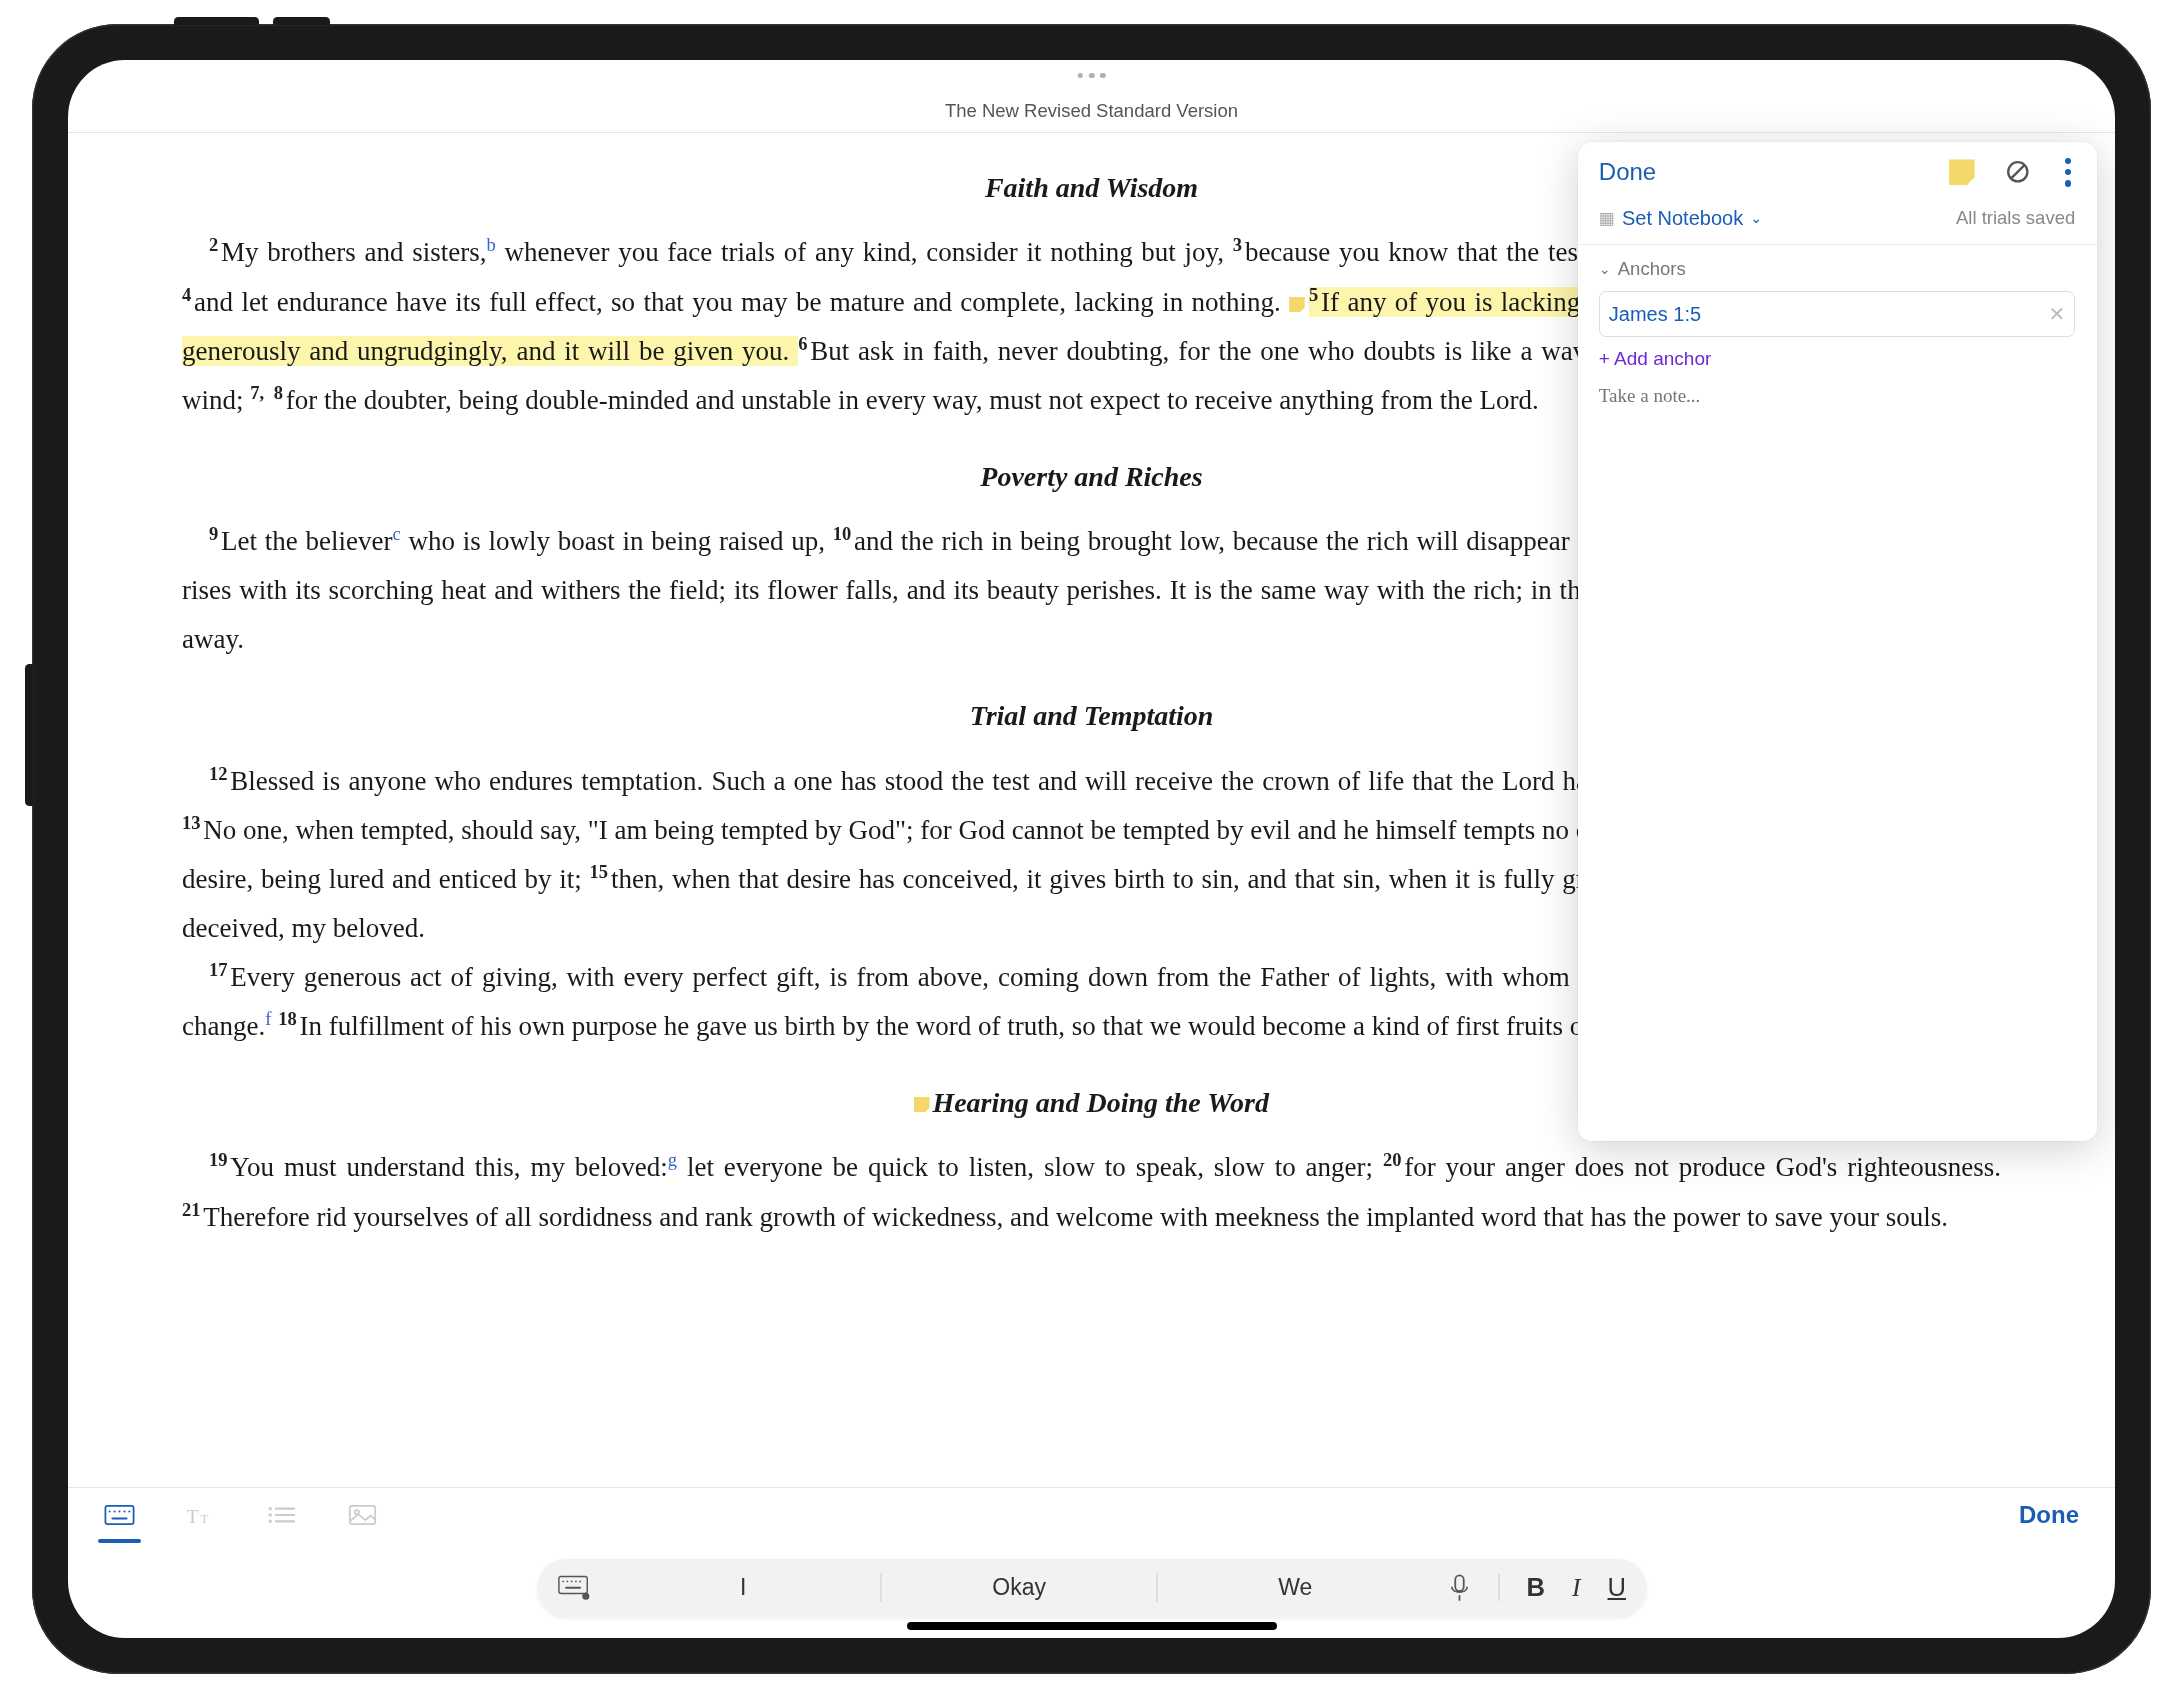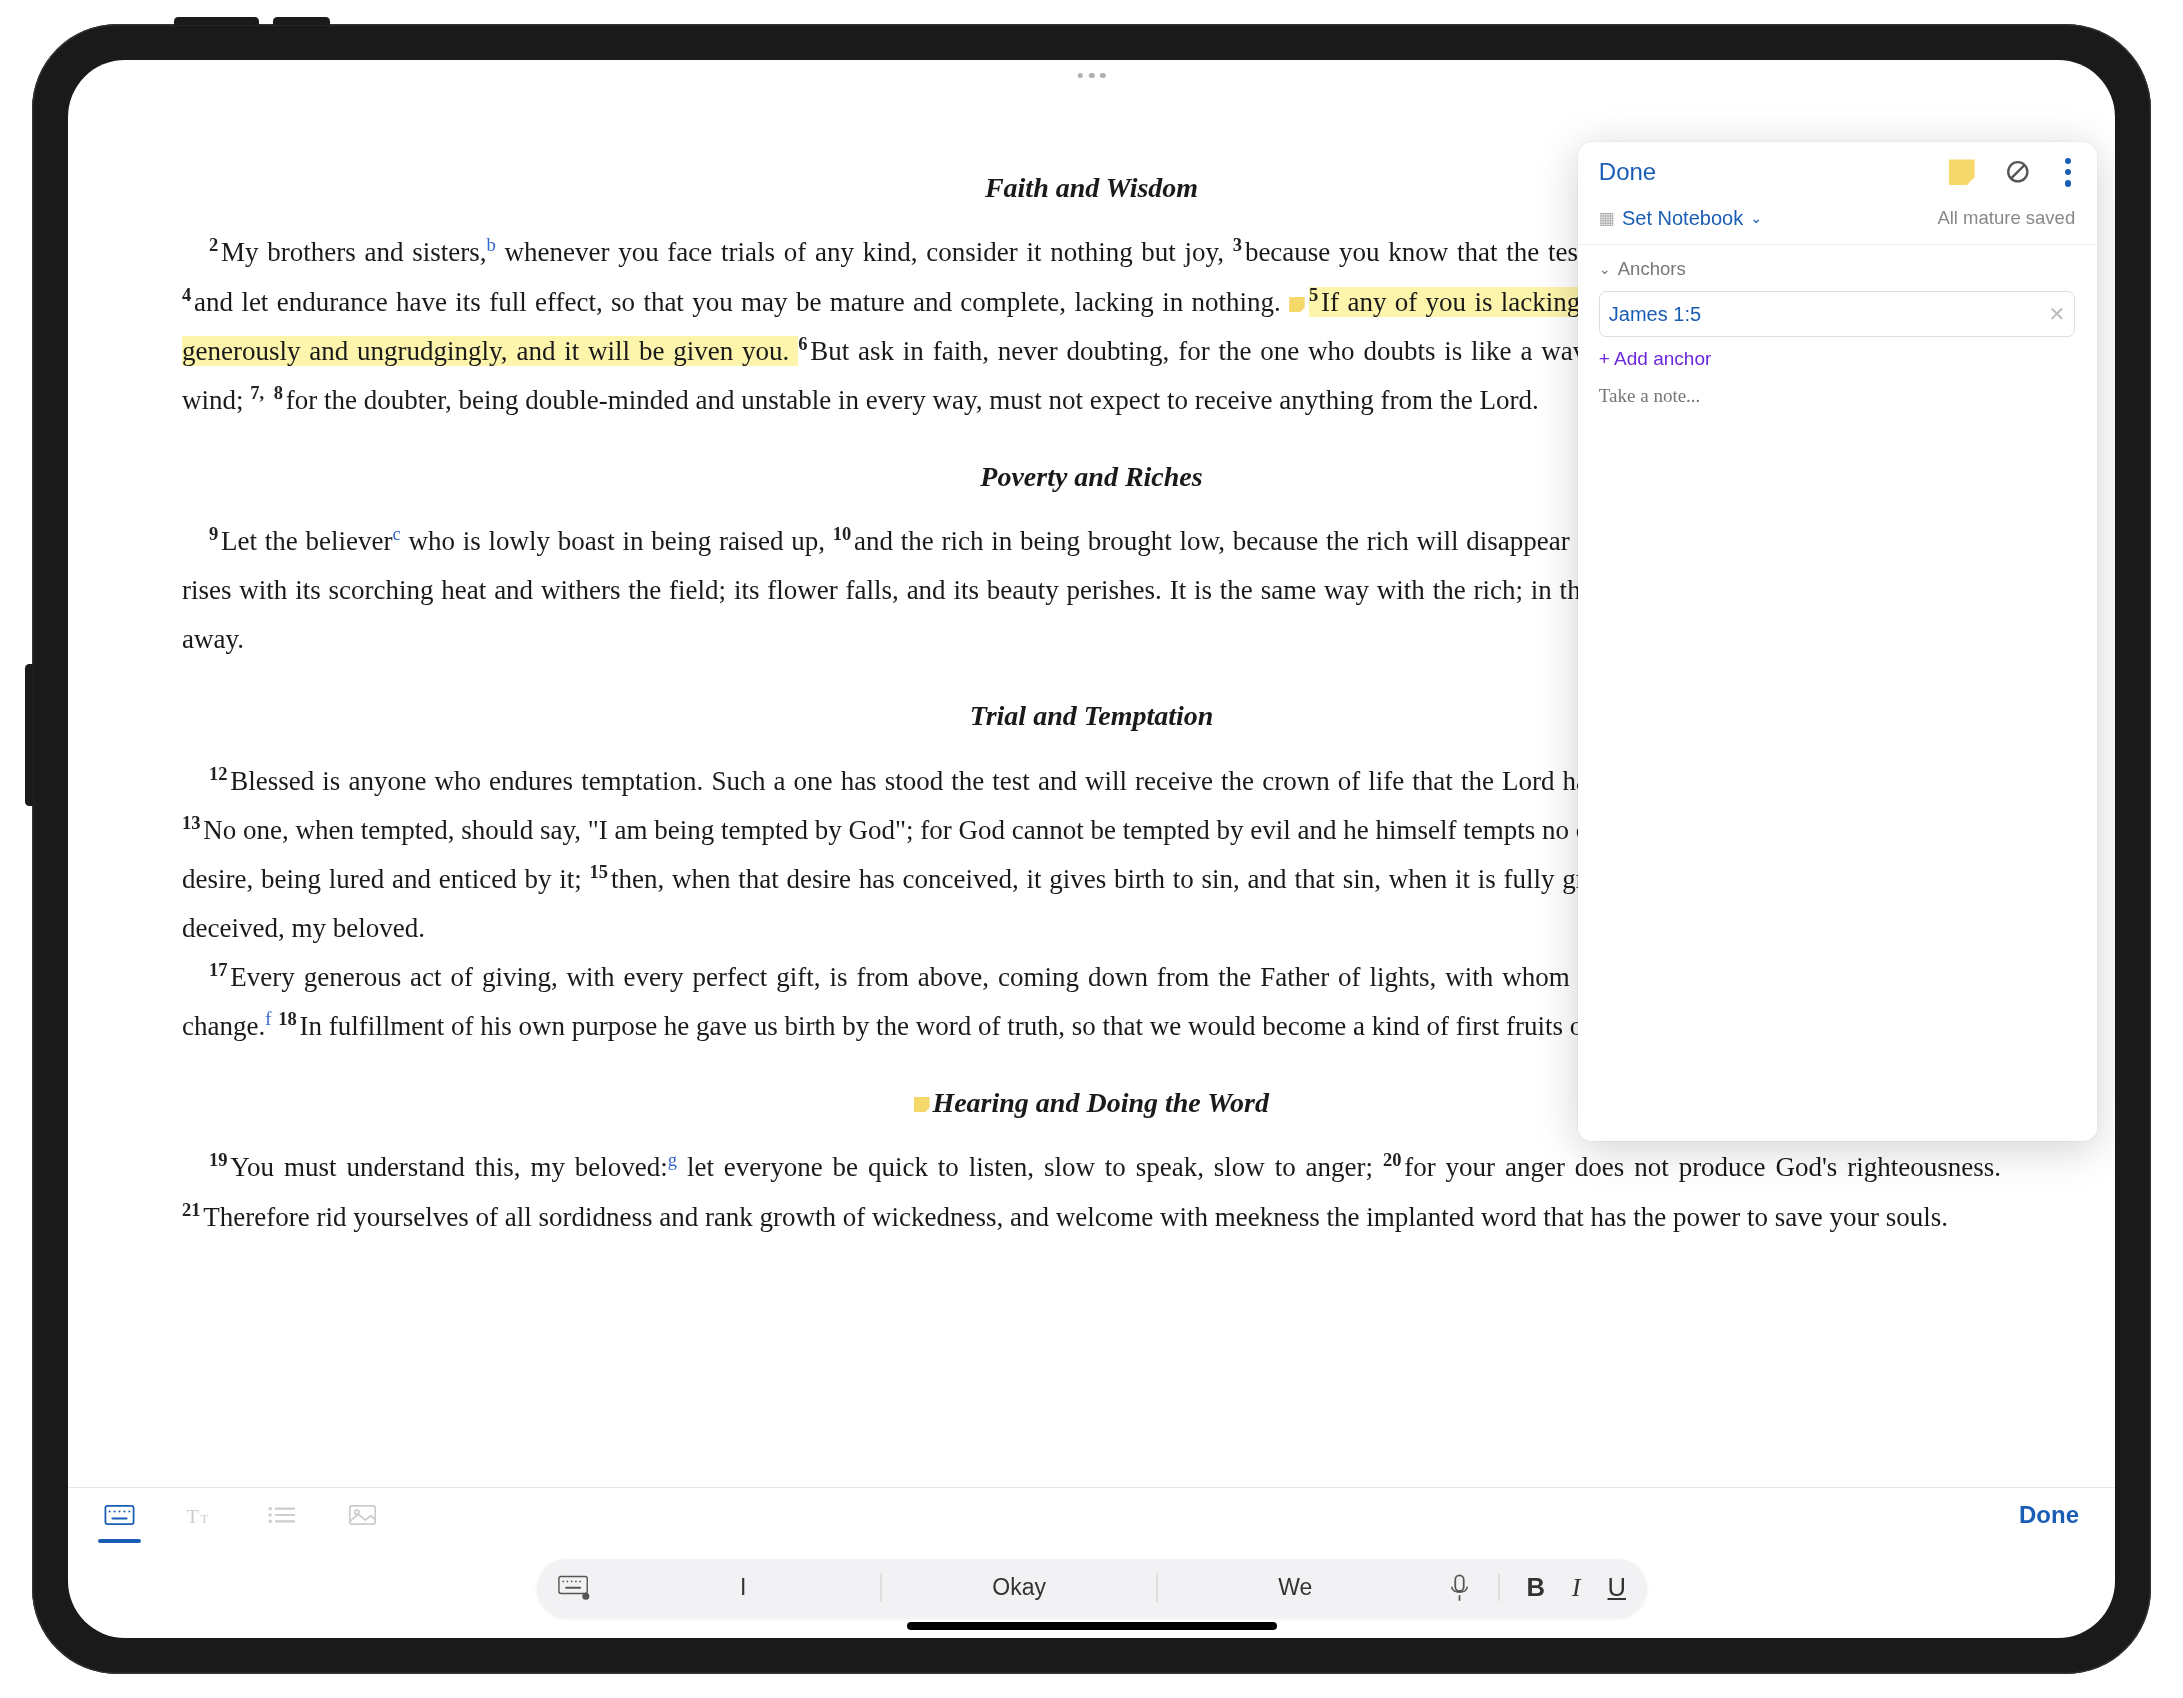--- a/index.html
+++ b/index.html
@@ -285,20 +285,21 @@
   <div class="device-side-button"></div>
 
   <div class="screen">
 
     <div class="drag-handle">
       <span class="drag-dot"></span>
         <span class="drag-dot"></span>
         <span class="drag-dot"></span>
     </div>
 
+    <div class="header">The New Revised Standard Version</div>
 
     <div class="content">
       <div class="heading">Faith and Wisdom</div>
       <p class="para">
         <span class="vnum">2</span><span>My brothers and sisters,</span><span class="fnote">b</span><span> whenever you face trials of any kind, consider it nothing but joy, </span><span class="vnum">3</span><span>because you know that the testing of your faith produces endurance; </span><span class="vnum">4</span><span>and let endurance have its full effect, so that you may be mature and complete, lacking in nothing. </span><span class="note-marker"></span><span class="highlight"><span class="vnum">5</span><span>If any of you is lacking in wisdom, ask God, who gives to all generously and ungrudgingly, and it will be given you. </span></span><span class="vnum">6</span><span>But ask in faith, never doubting, for the one who doubts is like a wave of the sea, driven and tossed by the wind; </span><span class="vnum">7,</span> <span class="vnum">8</span><span>for the doubter, being double-minded and unstable in every way, must not expect to receive anything from the Lord.</span>
       </p>
 
       <div class="heading">Poverty and Riches</div>
       <p class="para">
         <span class="vnum">9</span><span>Let the believer</span><span class="fnote">c</span><span> who is lowly boast in being raised up, </span><span class="vnum">10</span><span>and the rich in being brought low, because the rich will disappear like a flower in the field. </span><span class="vnum">11</span><span>For the sun rises with its scorching heat and withers the field; its flower falls, and its beauty perishes. It is the same way with the rich; in the midst of a busy life, they will wither away.</span>
@@ -335,21 +336,21 @@
               <span></span>
             </span>
         </div>
       </div>
       <div class="note-subheader">
         <span class="set-notebook">
           <span class="notebook-icon">▦</span>
           <span>Set Notebook</span>
           <span class="chev-down">⌄</span>
         </span>
-        <span class="saved-text">All mature saved</span>
+        <span class="saved-text">All trials saved</span>
       </div>
       <div class="anchors-section">
         <div class="anchors-header">
           <span class="chev">⌄</span>
           <span>Anchors</span>
         </div>
         <div class="anchor-chip">
           <span>James 1:5</span>
           <span class="anchor-close">✕</span>
         </div>

